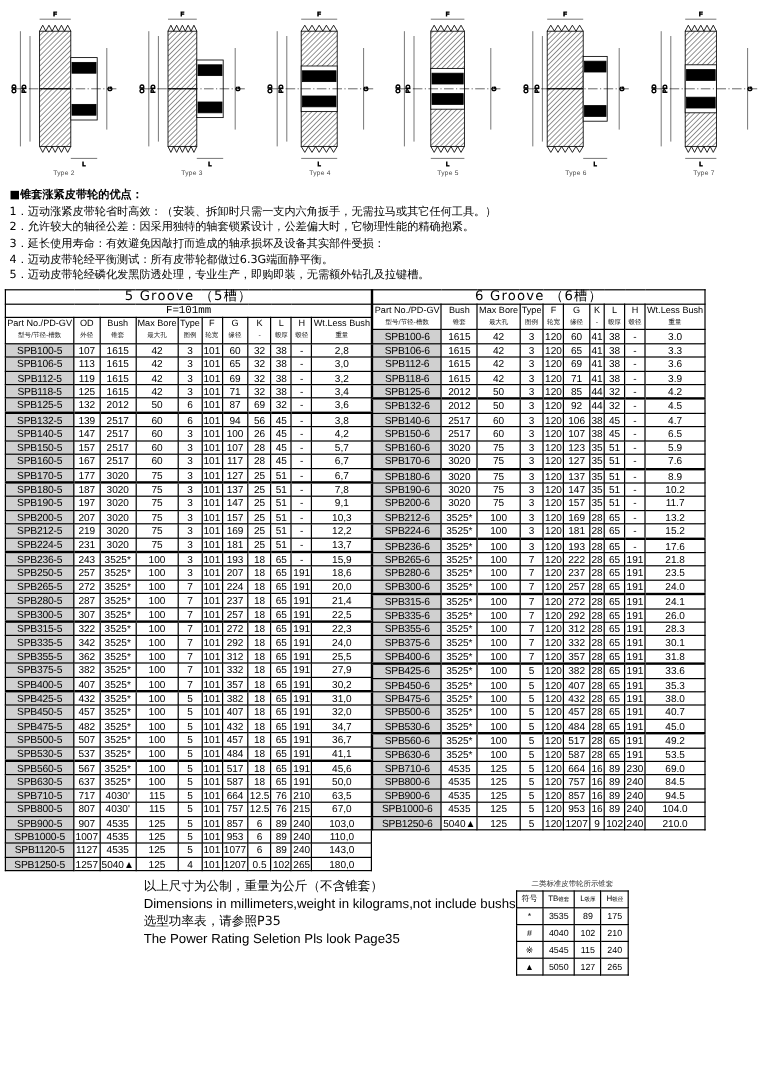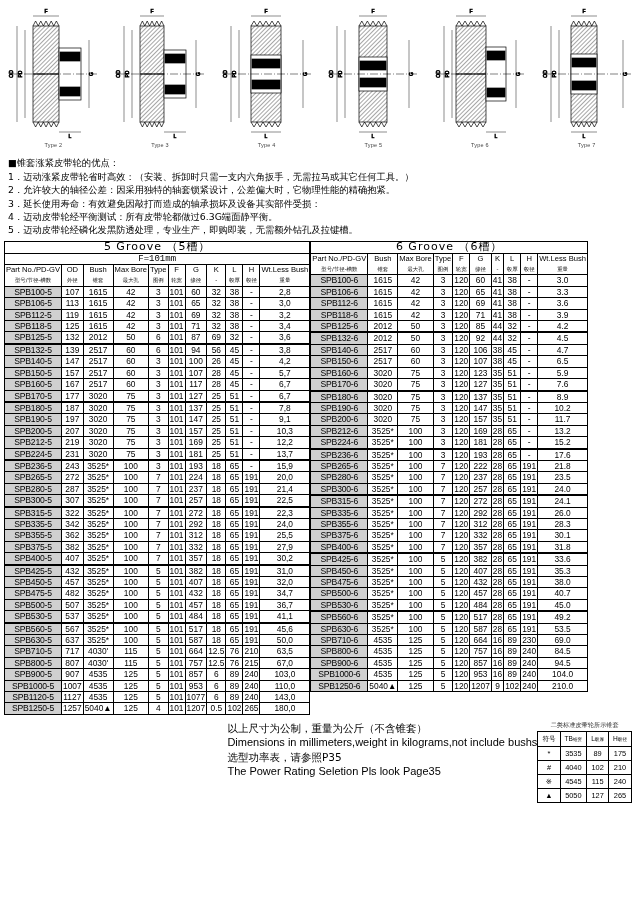--- a/index.html
+++ b/index.html
@@ -19,21 +19,21 @@
   .fig-label{
     position:absolute;bottom:2px;left:0;width:100%;
     text-align:center;font-size:5.5px;color:#444;letter-spacing:.2px;
   }
   
   #features{
     padding:4px 8px 2px 8px;
     font-family:"DejaVu Sans","Liberation Sans",sans-serif;
     font-size:9.3px;line-height:13.2px;
   }
-  #features .feat-title{font-weight:normal;margin-bottom:1px;}
+  #features .feat-title{font-weight:bold;margin-bottom:1px;}
   #features .feat-line{white-space:nowrap;}
   
   #tables{
     display:flex;gap:0px;padding:3px 20px 0 4px;box-sizing:border-box;
   }
   .tblwrap{flex:0 0 auto;}
   table.spec{
     border-collapse:collapse;
     font-size:8.3px;
     font-family:"Liberation Sans","DejaVu Sans",sans-serif;
@@ -56,21 +56,21 @@
   .hdr .cn{font-size:5.4px;display:block;font-family:"DejaVu Sans",sans-serif;color:#111;}
   td.part{
     background:#d0d0d0;text-align:left;padding-left:3px;
     font-size:8.6px;letter-spacing:-.2px;
   }
   tr.grpend td{border-bottom:2px solid #000;}
   td.num{font-size:8.4px;}
   td.wt{font-size:8.4px;}
   
   #footer{
-    display:flex;justify-content:flex-end;align-items:flex-start;
+    display:flex;justify-content:center;align-items:flex-start;
     padding:6px 8px 0 12px;box-sizing:border-box;
   }
   .notes{font-size:10.5px;line-height:14.5px;}
   .notes .cn{font-family:"DejaVu Sans",sans-serif;font-size:10.5px;}
   .notes .en{font-family:Liberation Sans, sans-serif;font-size:11px;}
   table.legend{
     border-collapse:collapse;font-size:7.4px;
     font-family:"Liberation Sans","DejaVu Sans",sans-serif;
   }
   table.legend td{border:1px solid #000;padding:1px 4px;text-align:center;line-height:11px;}
@@ -538,20 +538,33 @@
             <td class="num">100</td>
             <td class="num">3</td>
             <td class="num">101</td>
             <td class="num">193</td>
             <td class="num">18</td>
             <td class="num">65</td>
             <td class="num">-</td>
             <td class="wt">15,9</td>
           </tr>
           <tr>
+            <td class="part">SPB250-5</td>
+            <td class="num">257</td>
+            <td class="num">3525*</td>
+            <td class="num">100</td>
+            <td class="num">3</td>
+            <td class="num">101</td>
+            <td class="num">207</td>
+            <td class="num">18</td>
+            <td class="num">65</td>
+            <td class="num">191</td>
+            <td class="wt">18,6</td>
+          </tr>
+          <tr>
             <td class="part">SPB265-5</td>
             <td class="num">272</td>
             <td class="num">3525*</td>
             <td class="num">100</td>
             <td class="num">7</td>
             <td class="num">101</td>
             <td class="num">224</td>
             <td class="num">18</td>
             <td class="num">65</td>
             <td class="num">191</td>

